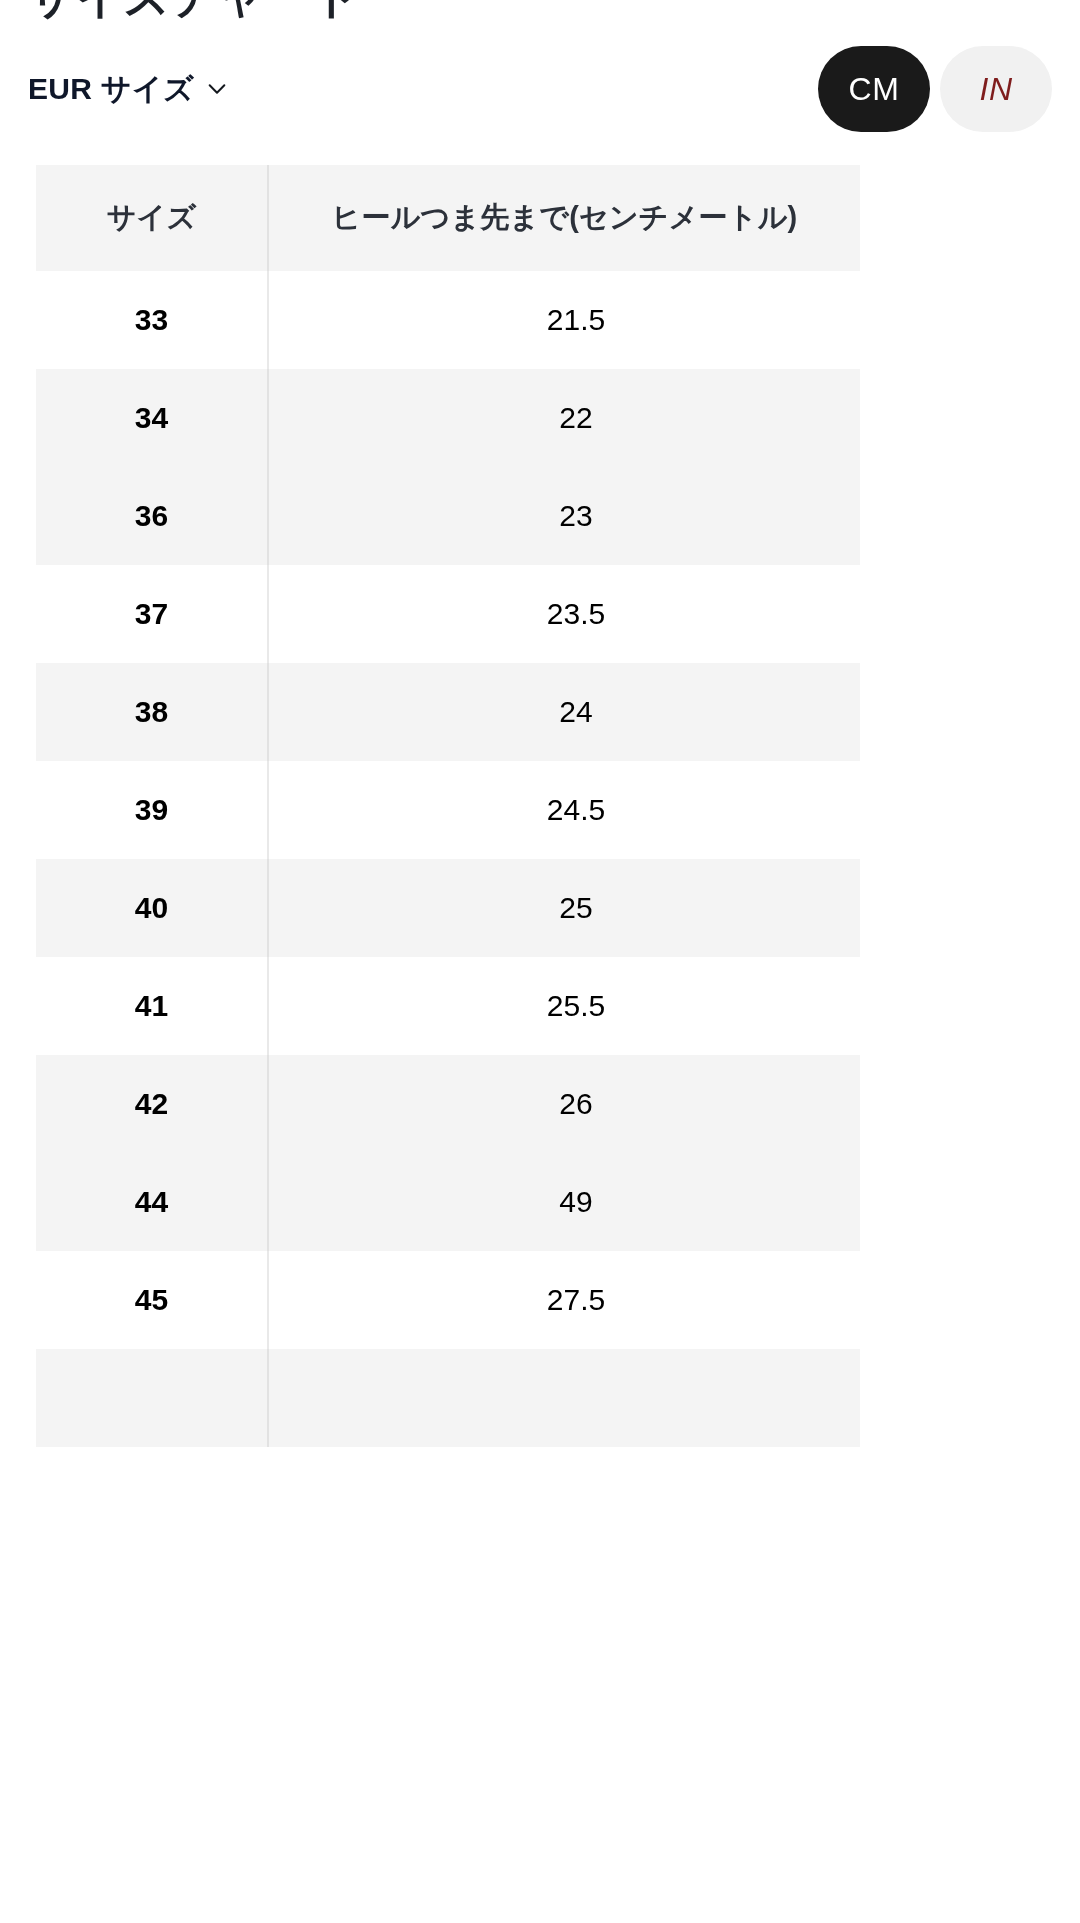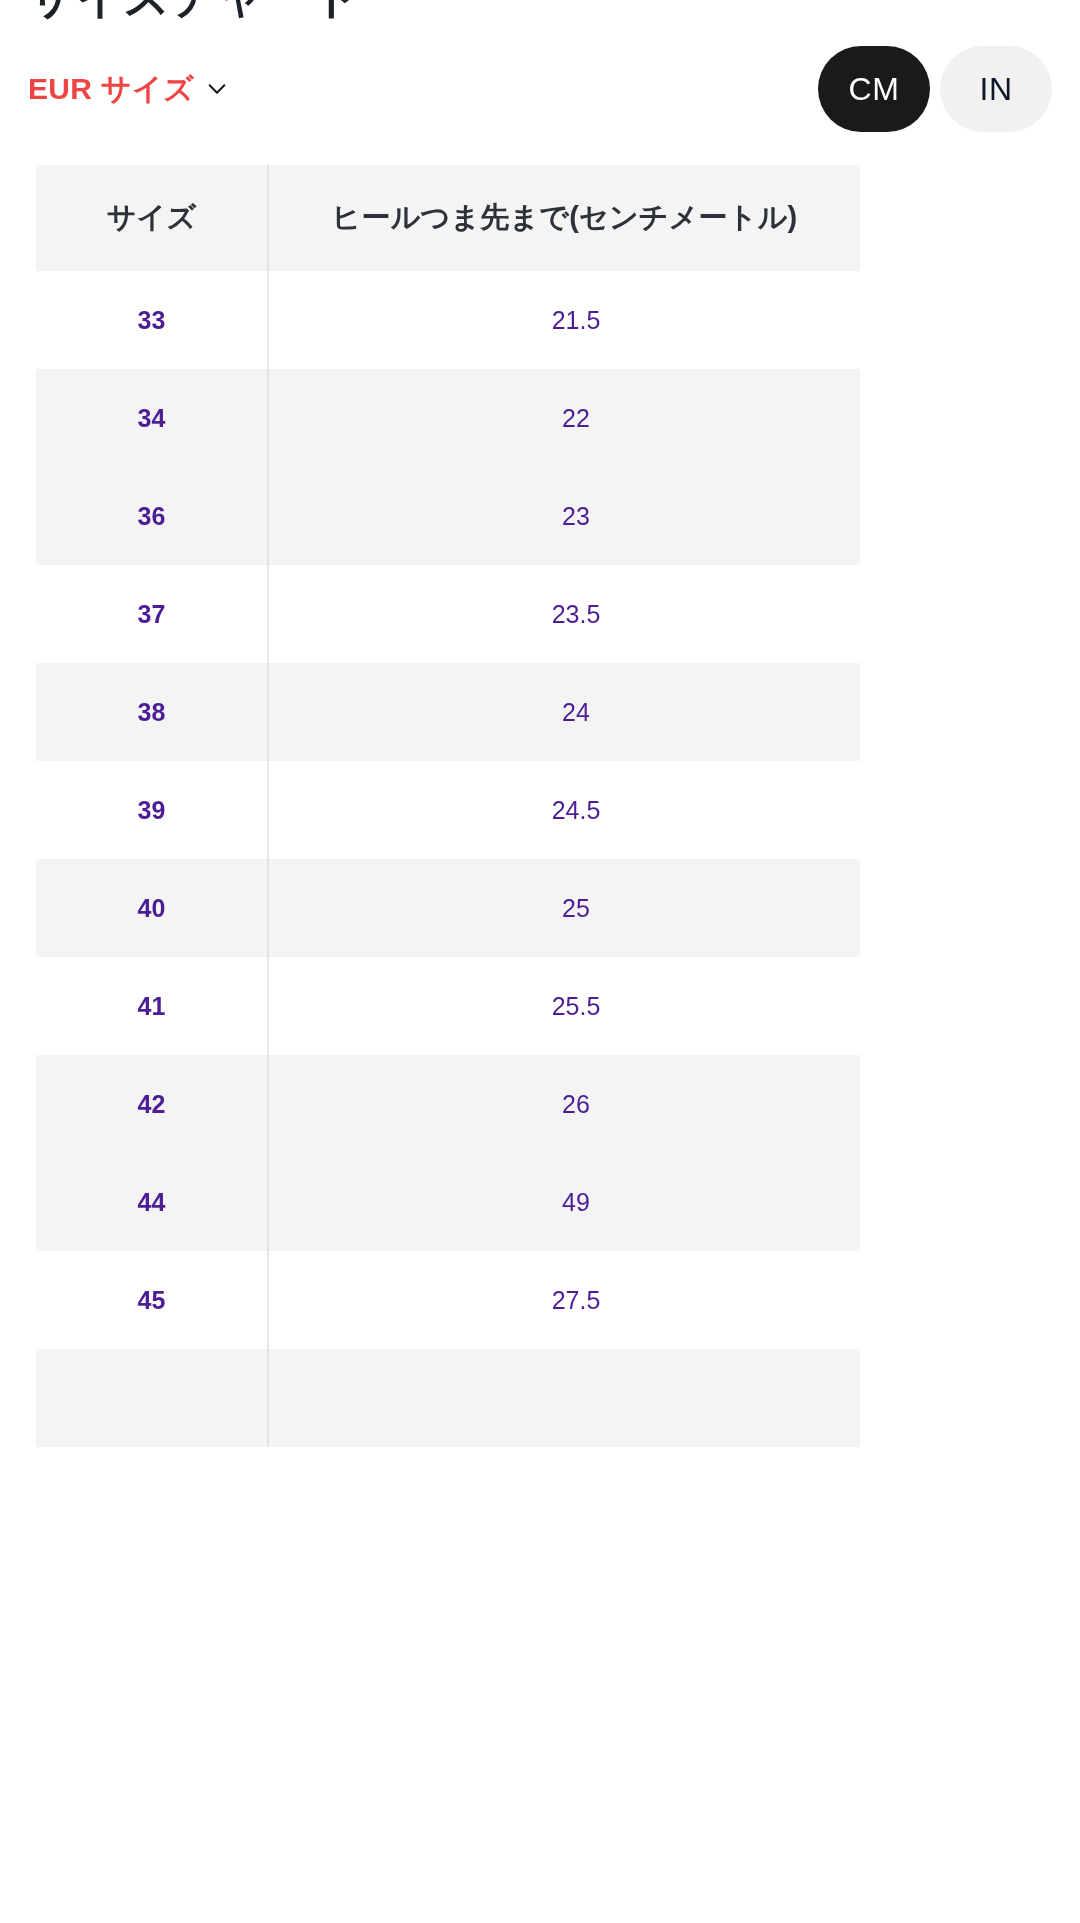--- a/index.html
+++ b/index.html
@@ -53,21 +53,21 @@
     display: inline-flex;
     align-items: center;
     gap: 12px;
     background: none;
     border: none;
     padding: 0;
     cursor: pointer;
     font-family: inherit;
     font-size: 30px;
     font-weight: 700;
-    color: #ef4444;
+    color: #0f172a;
     letter-spacing: 0.3px;
     white-space: nowrap;
   }
   .chev {
     display: inline-block;
     width: 22px;
     height: 22px;
     flex: 0 0 auto;
   }
   .chev svg { display: block; }
@@ -90,21 +90,22 @@
     align-items: center;
     justify-content: center;
     padding: 0;
   }
   .pill.active {
     background: #1a1a1a;
     color: #ffffff;
   }
   .pill.inactive {
     background: #f1f1f1;
-    color: #0f172a;
+    color: #7f1d1d;
+    font-style: italic;
   }
 
   
   .table-wrap {
     position: absolute;
     left: 36px;
     top: 165px;
     width: 824px;
   }
   table.size-table {
@@ -129,22 +130,22 @@
     background: #f4f4f4;
     font-size: 29px;
     font-weight: 700;
     color: #2c313a;
     letter-spacing: 0.2px;
   }
   thead th.col-size   { border-right: 2px solid #e2e2e2; }
 
   tbody td {
     height: 98px;
-    font-size: 25px;
-    color: #4c1d95;
+    font-size: 30px;
+    color: #000000;
   }
   tbody td.cell-size {
     font-weight: 700;
     border-right: 2px solid #e9e9e9;
   }
   tbody td.cell-value {
     font-weight: 400;
     padding-left: 23px;
   }
   tbody tr.alt td { background: #f4f4f4; }

